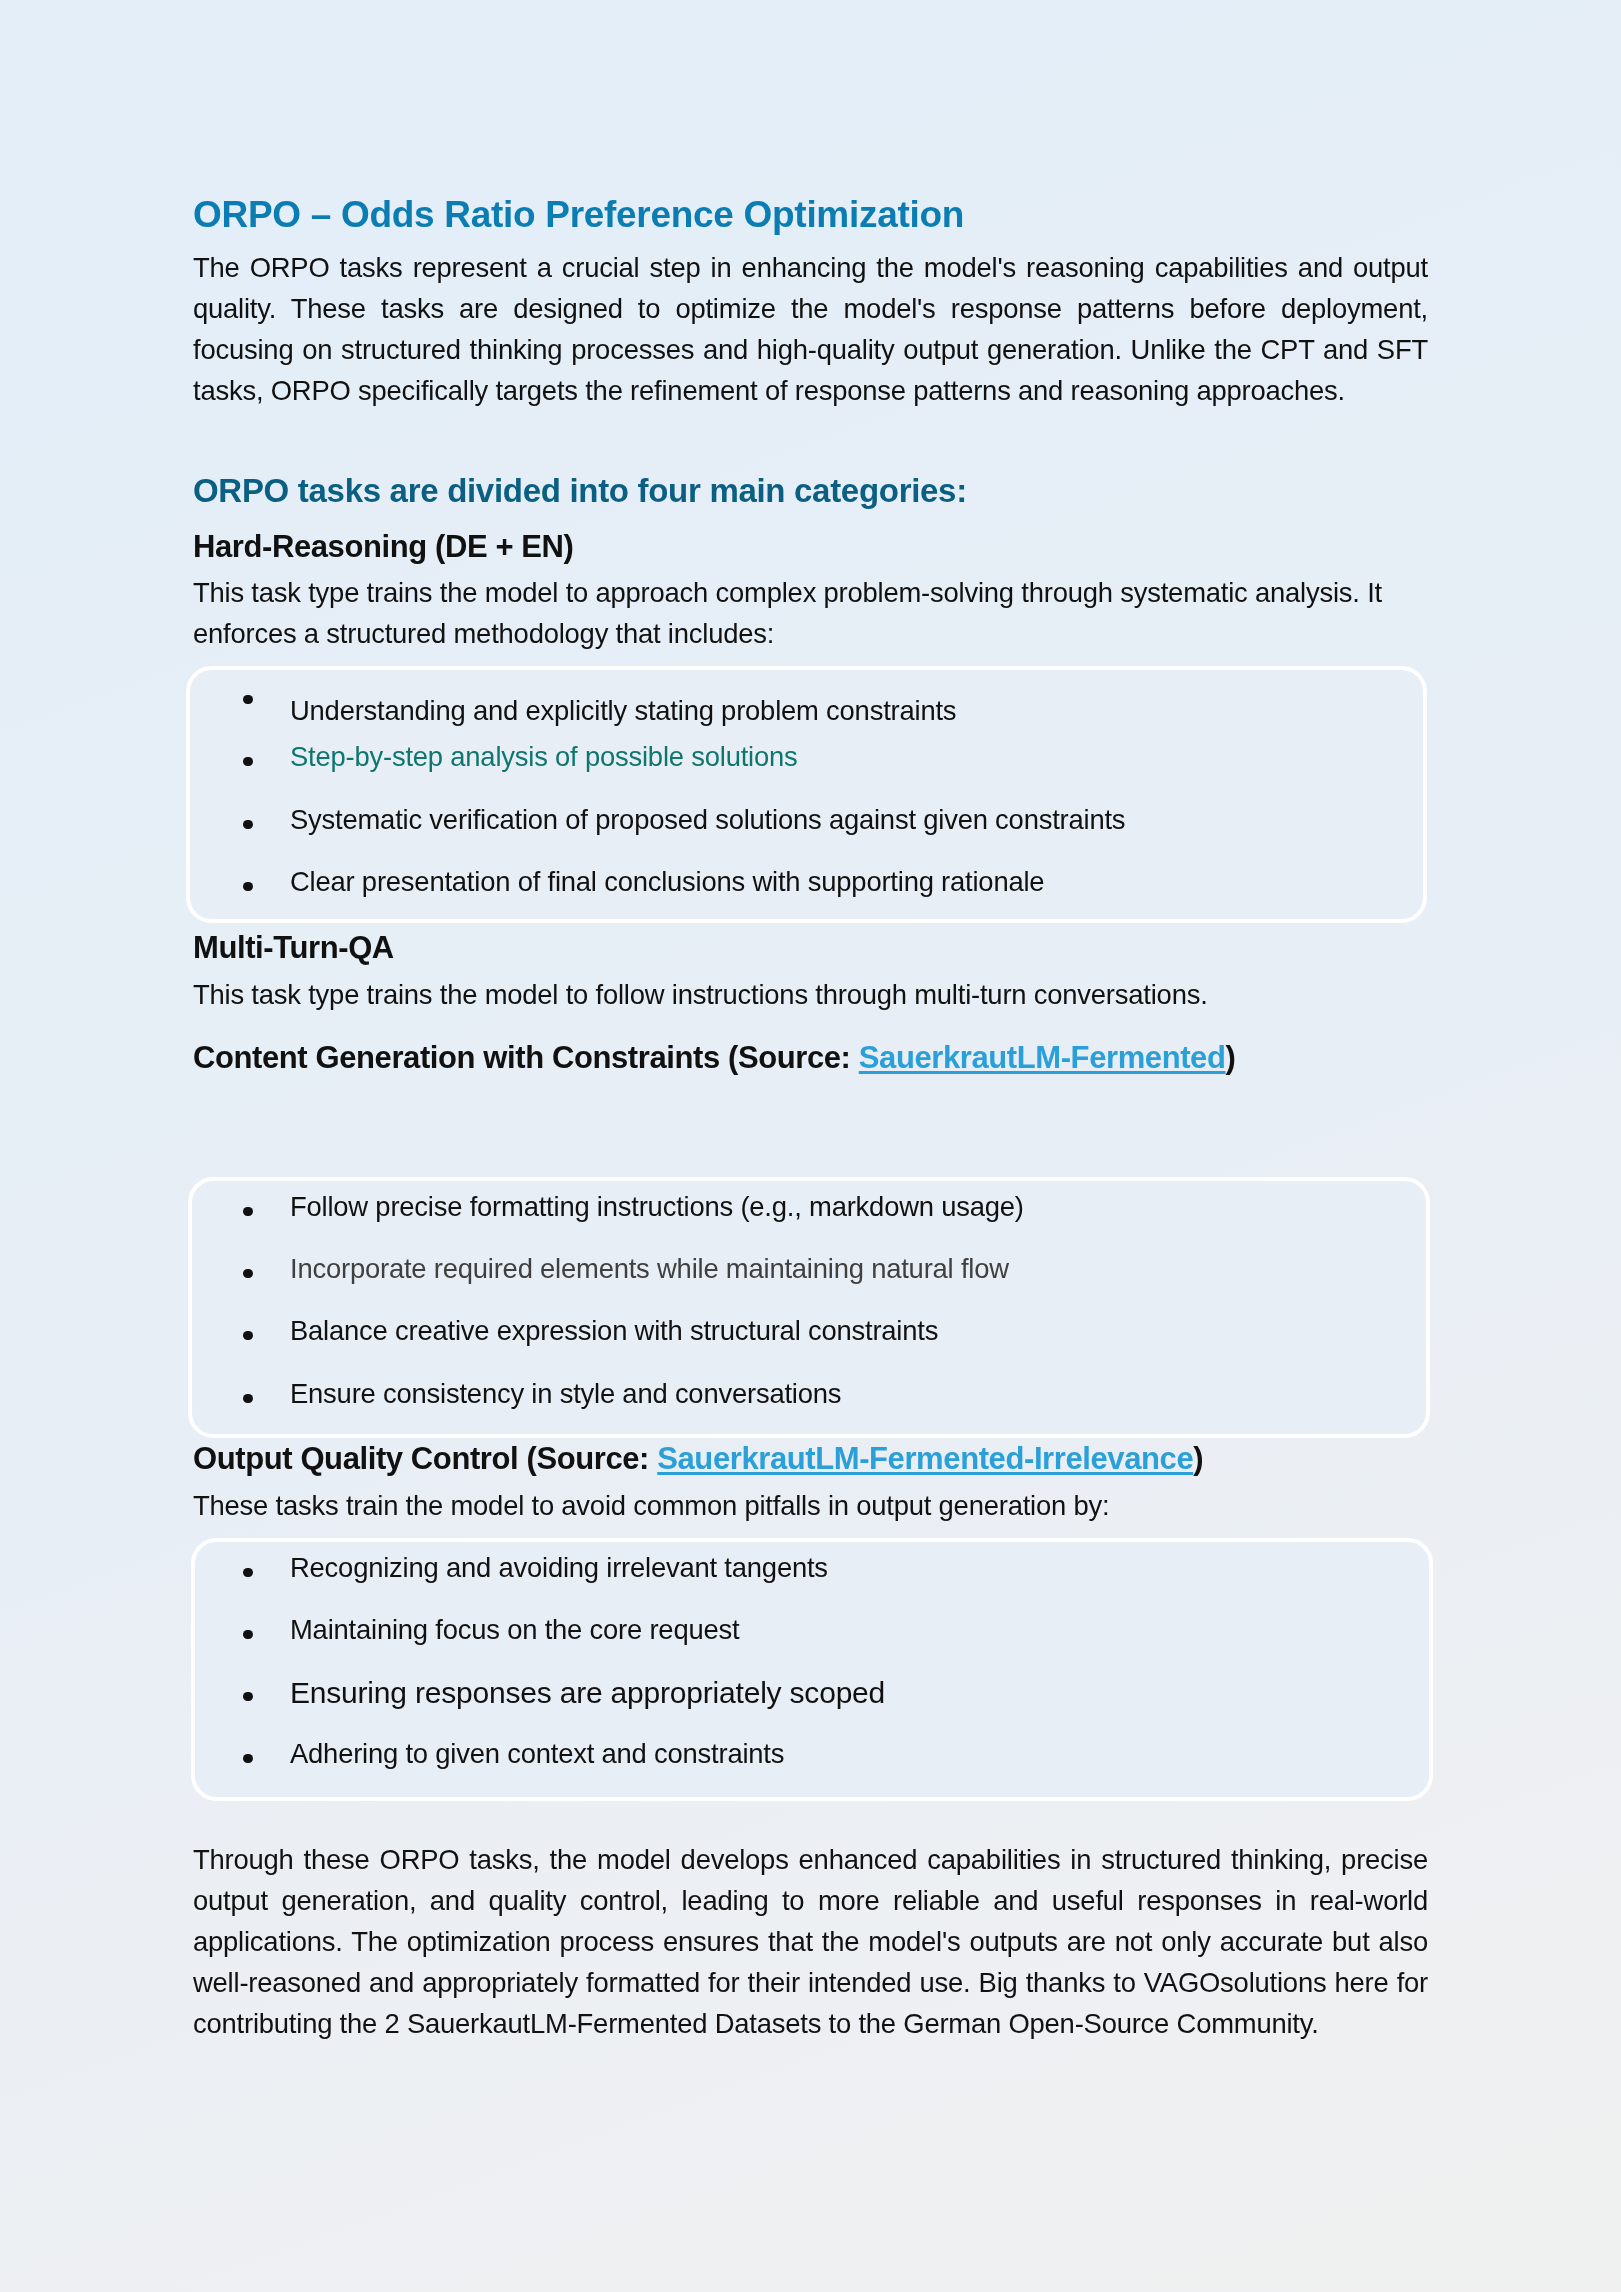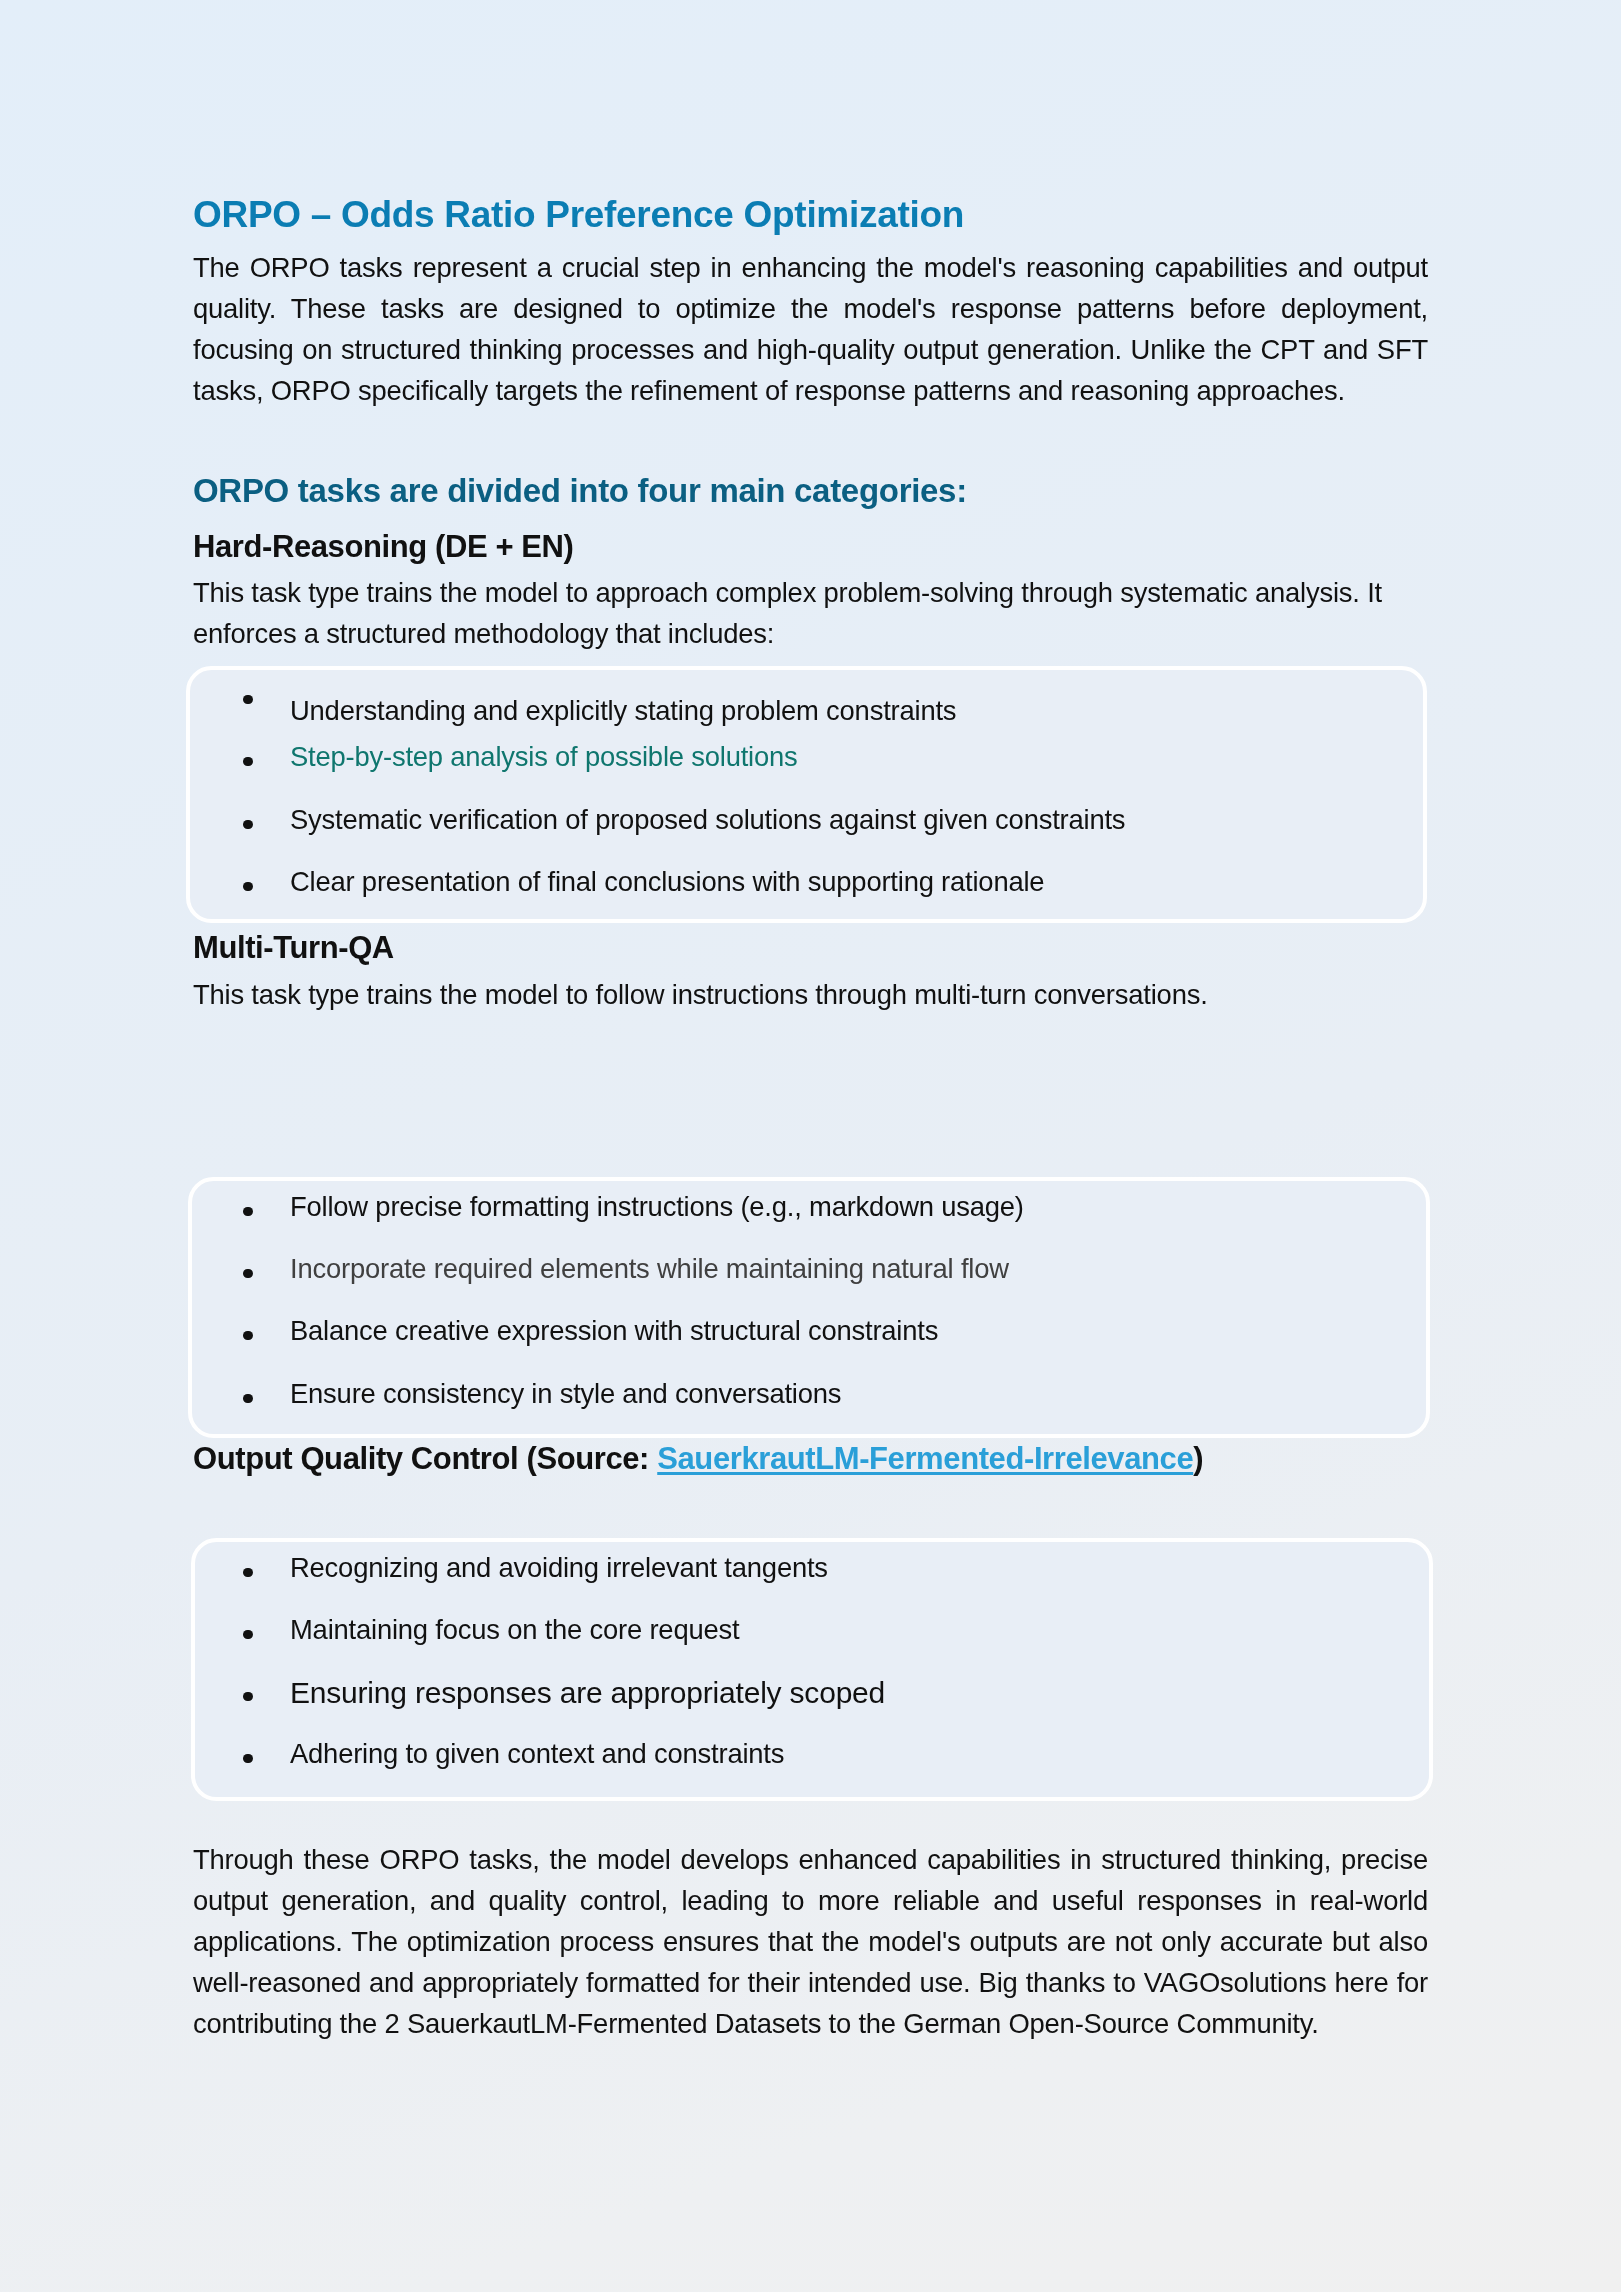--- a/index.html
+++ b/index.html
@@ -52,24 +52,26 @@
   <div class="abs h3" style="left:193px; top:529px;">Hard-Reasoning (DE + EN)</div>
   <div class="abs para" style="top:572px;">This task type trains the model to approach complex problem-solving through systematic analysis. It enforces a structured methodology that includes:</div>
 
   <div class="abs box" style="left:186px; top:666px; width:1241px; height:257px;">
     
   </div>
 
   <div class="abs h3" style="left:193px; top:930px;">Multi-Turn-QA</div>
   <div class="abs para line" style="top:974px;">This task type trains the model to follow instructions through multi-turn conversations.</div>
 
+  <div class="abs h3" style="left:193px; top:1040px;"><span>Content Generation with Constraints (Source: </span><a class="link" href="#">SauerkrautLM-Fermented</a><span>)</span></div>
 
   <div class="abs box" style="left:188px; top:1177px; width:1242px; height:261px;"></div>
 
   <div class="abs h3" style="left:193px; top:1441px;"><span>Output Quality Control (Source: </span><a class="link" href="#">SauerkrautLM-Fermented-Irrelevance</a><span>)</span></div>
+  <div class="abs para line" style="top:1485px;">These tasks train the model to avoid common pitfalls in output generation by:</div>
 
   <div class="abs box" style="left:191px; top:1538px; width:1242px; height:263px;"></div>
 
   <div class="abs para justify" style="top:1839px;">Through these ORPO tasks, the model develops enhanced capabilities in structured thinking, precise output generation, and quality control, leading to more reliable and useful responses in real-world applications. The optimization process ensures that the model's outputs are not only accurate but also well-reasoned and appropriately formatted for their intended use. Big thanks to VAGOsolutions here for contributing the 2 SauerkautLM-Fermented Datasets to the German Open-Source Community.</div>
 
   <div id="bullets-layer">
       <div class="abs" style="left: 0px; top: 679px;">
         <div class="bullet" style="left: 243px; top: 15.7px;"></div>
         <div class="bullet-text" style="left: 290px; top: 16px; font-size: 27.4px; white-space: nowrap; color: rgb(17, 17, 17); letter-spacing: -0.2px;">Understanding and explicitly stating problem constraints</div>
       </div>

